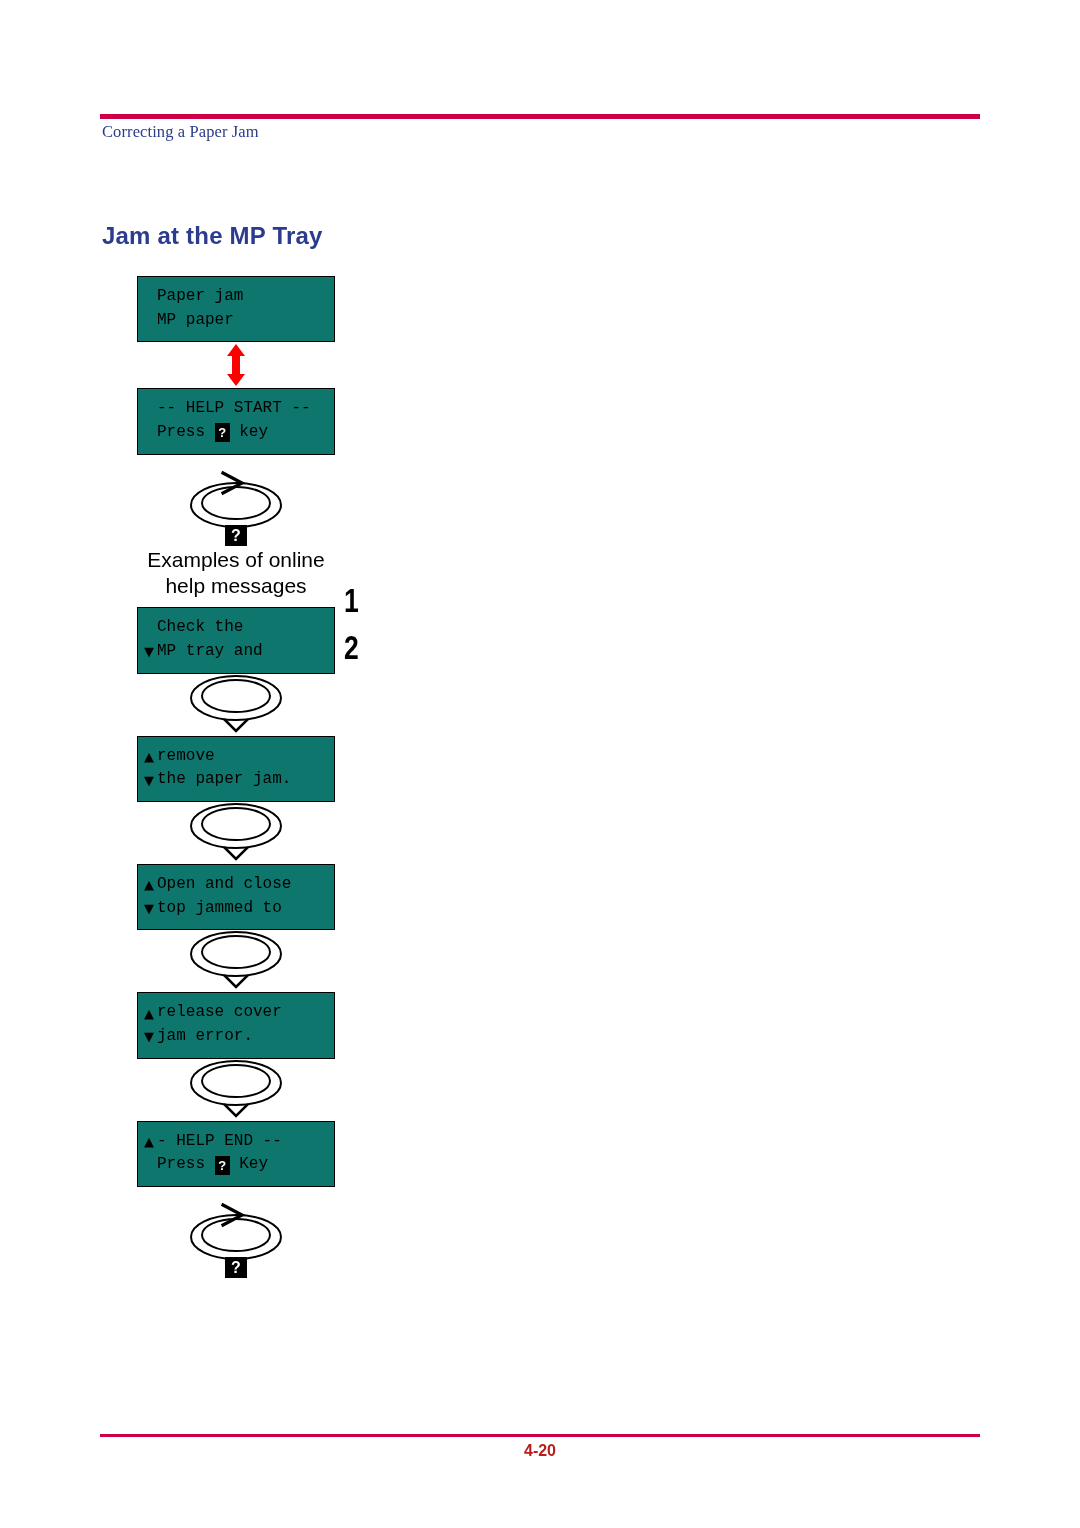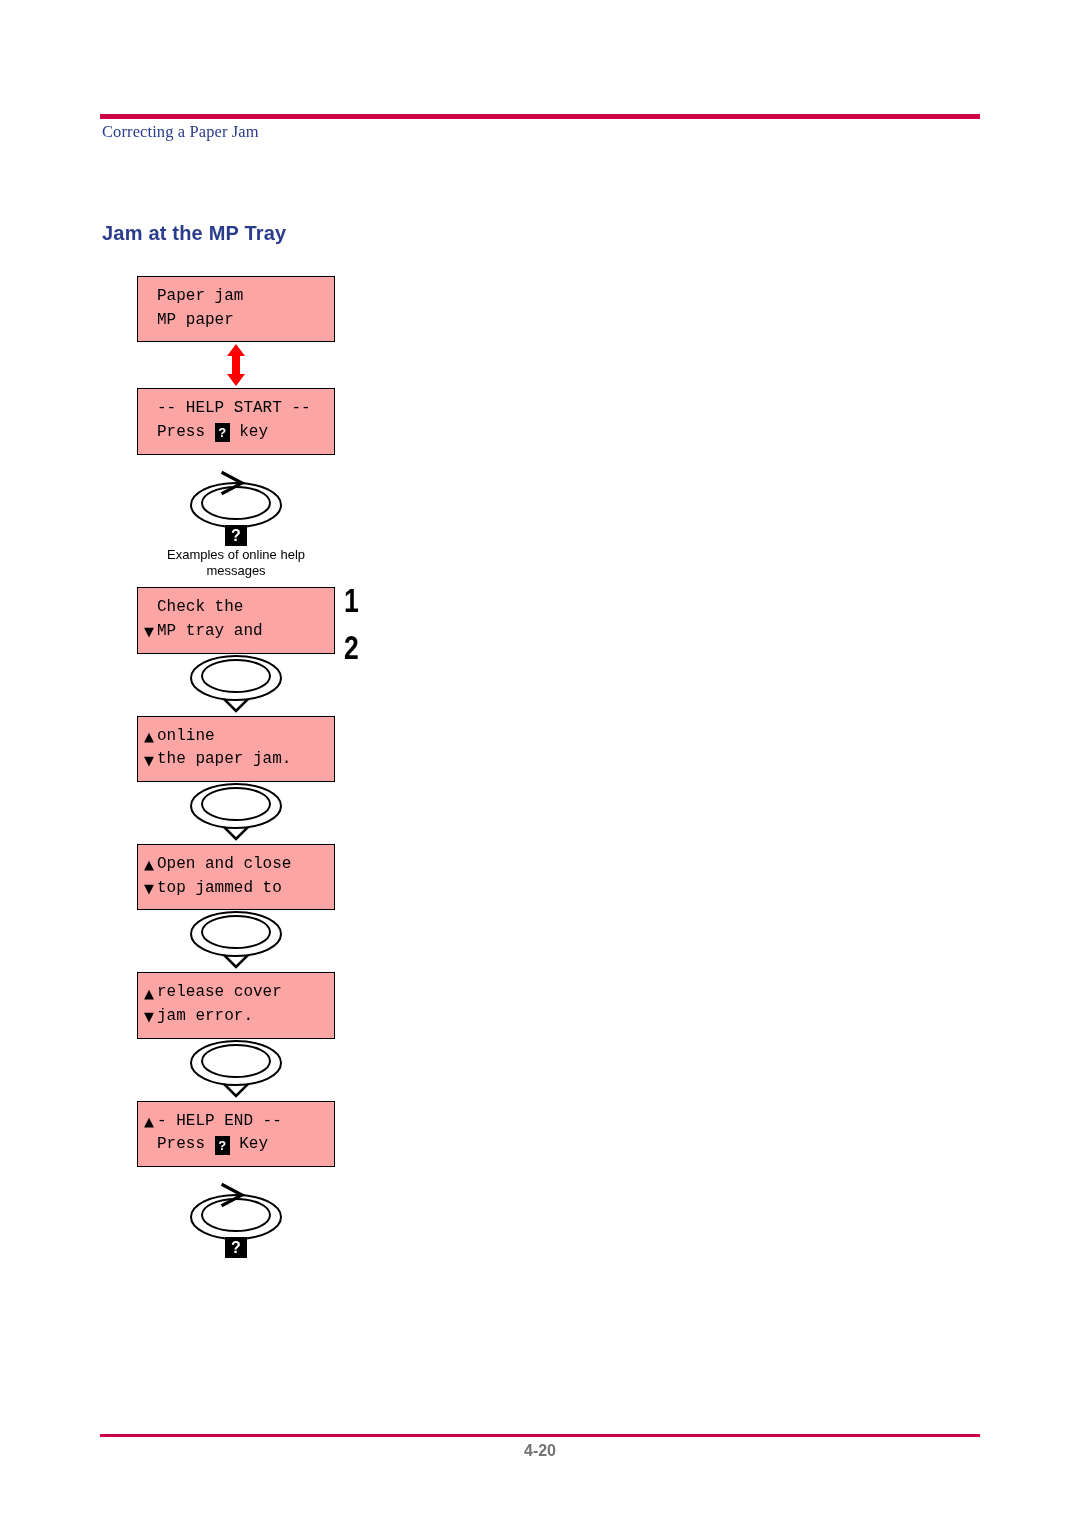--- a/index.html
+++ b/index.html
@@ -42,21 +42,21 @@
     color: #2B3C8C;
     letter-spacing: 0.1px;
     white-space: nowrap;
   }
 
   .section-title {
     position: absolute;
     left: 102px;
     top: 222px;
     font-family: "Liberation Sans", "DejaVu Sans", sans-serif;
-    font-size: 20px;
+    font-size: 24px;
     font-weight: bold;
     color: #2B3C8C;
     letter-spacing: 0.2px;
     white-space: nowrap;
   }
 
   .footer-rule {
     position: absolute;
     left: 100px;
     top: 1434px;
@@ -67,21 +67,21 @@
 
   .footer-page {
     position: absolute;
     left: 0;
     top: 1442px;
     width: 1080px;
     text-align: center;
     font-family: "Liberation Sans", "DejaVu Sans", sans-serif;
     font-size: 16px;
     font-weight: bold;
-    color: #737373;
+    color: #b91c1c;
   }
 
   
   .body-col {
     position: absolute;
     left: 352px;
     top: 270px;
     width: 600px;
   }
   .body-par {
@@ -144,21 +144,21 @@
     position: absolute;
     left: 137px;
     top: 276px;
     width: 200px;
   }
 
   .lcd {
     box-sizing: border-box;
     width: 198px;
     border: 1.6px solid #000000;
-    background: #fca5a5;
+    background: #0f766e;
     padding: 8px 0 9px 0;
     font-family: "Liberation Mono", "DejaVu Sans Mono", monospace;
     font-size: 16px;
     line-height: 1.48;
   }
   .lcd .line {
     white-space: pre;
     padding-left: 6px;
     display: flex;
     align-items: center;
@@ -204,21 +204,21 @@
     position: relative;
   }
   .keytop.small {
     height: 62px;
   }
 
   .caption {
     width: 198px;
     text-align: center;
     font-family: "Liberation Sans", "DejaVu Sans", sans-serif;
-    font-size: 13px;
+    font-size: 21px;
     line-height: 1.25;
     color: #000000;
   }
 </style>
 </head>
 <body>
 
 <div class="page">
 
   <div class="header-rule"></div>
@@ -287,21 +287,21 @@
     <div class="keytop small">
       <svg width="198" height="62" viewBox="0 0 198 62">
         <ellipse cx="99" cy="24" rx="45" ry="22" fill="none" stroke="#000" stroke-width="2"></ellipse>
         <ellipse cx="99" cy="22" rx="34" ry="16" fill="none" stroke="#000" stroke-width="2"></ellipse>
         <path d="M88 46 L99 57 L110 46" fill="none" stroke="#000" stroke-width="2.6" stroke-linecap="square"></path>
       </svg>
     </div>
 
     <div class="lcd">
       <div class="line">
-        <span class="marker">▲</span><span class="txt">online</span>
+        <span class="marker">▲</span><span class="txt">remove</span>
       </div>
       <div class="line">
         <span class="marker">▼</span><span class="txt">the paper jam.</span>
       </div>
     </div>
 
     <div class="keytop small">
       <svg width="198" height="62" viewBox="0 0 198 62">
         <ellipse cx="99" cy="24" rx="45" ry="22" fill="none" stroke="#000" stroke-width="2"></ellipse>
         <ellipse cx="99" cy="22" rx="34" ry="16" fill="none" stroke="#000" stroke-width="2"></ellipse>

